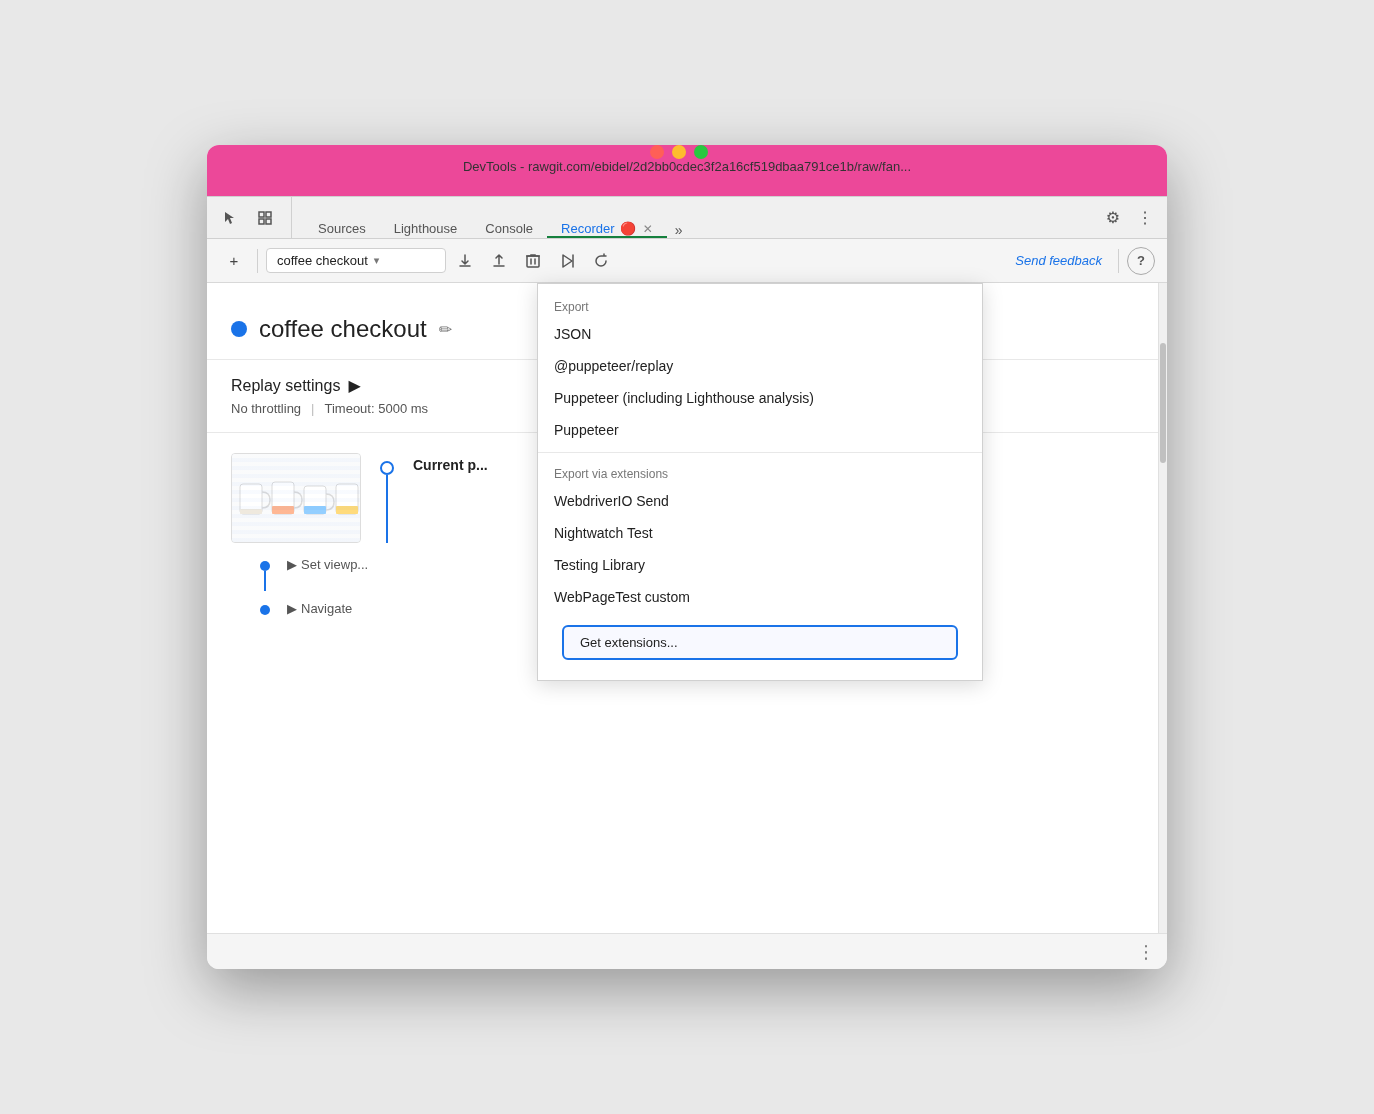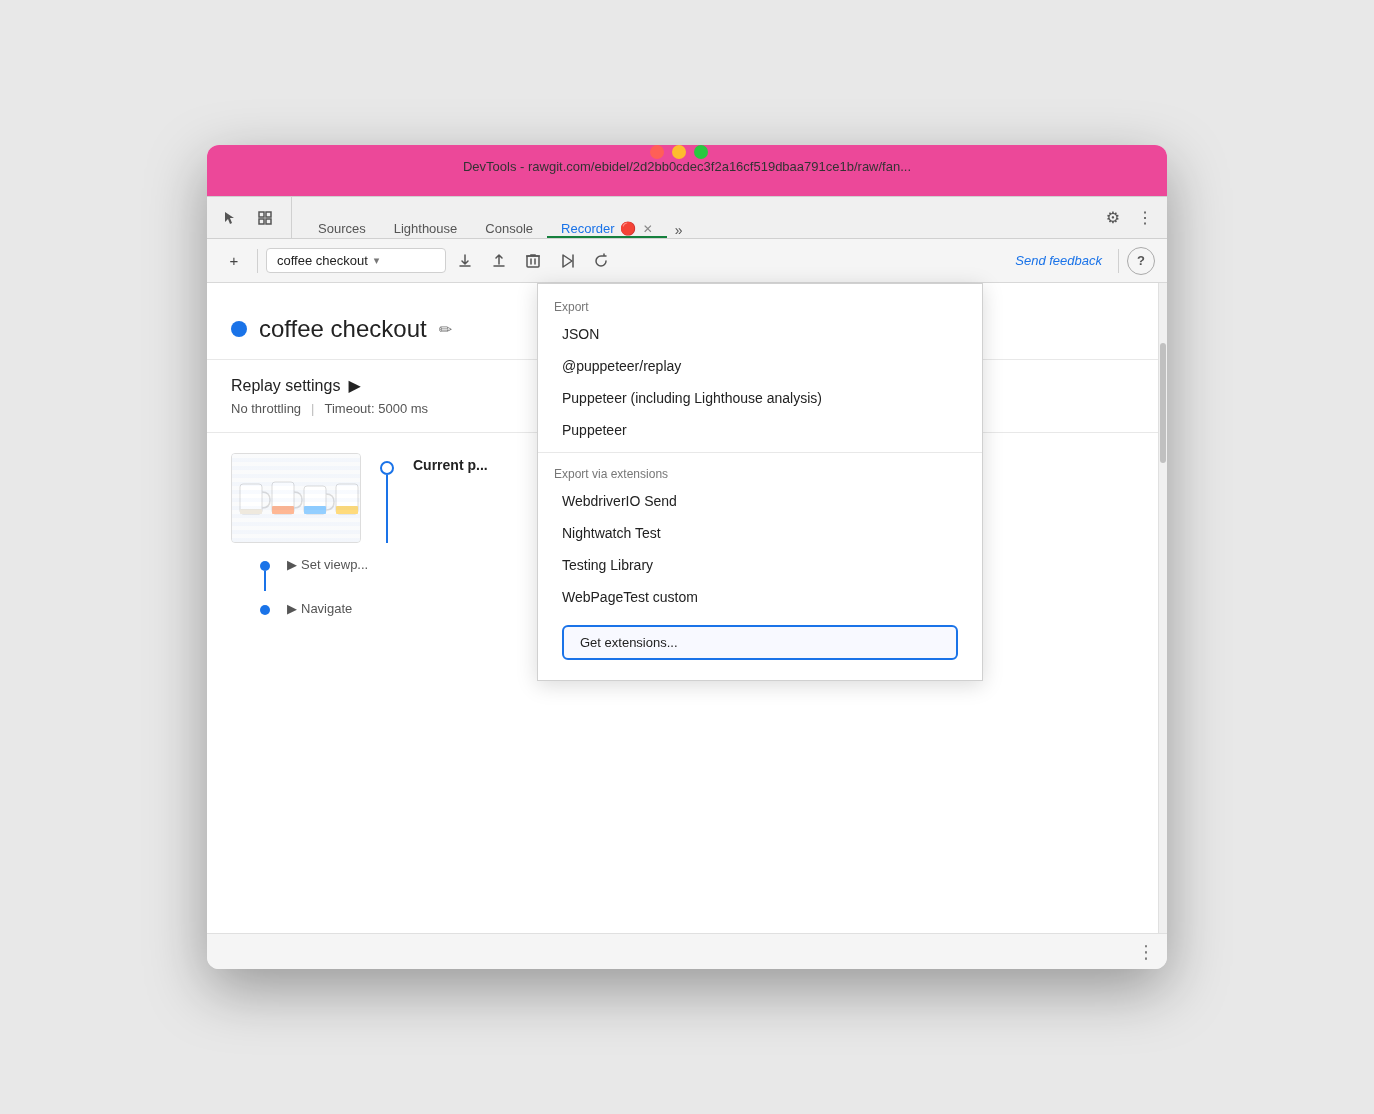--- a/index.html
+++ b/index.html
@@ -345,21 +345,21 @@
       padding: 8px 0;
     }
 
     .dropdown-section-label {
       padding: 8px 16px 4px;
       font-size: 12px;
       color: #777;
       font-weight: 400;
     }
     .dropdown-item {
-      padding: 8px 24px;
+      padding: 8px 16px;
       font-size: 14px;
       color: #222;
       cursor: pointer;
       display: block;
     }
     .dropdown-divider {
       height: 1px;
       background: #e8e8e8;
       margin: 6px 0;
     }

